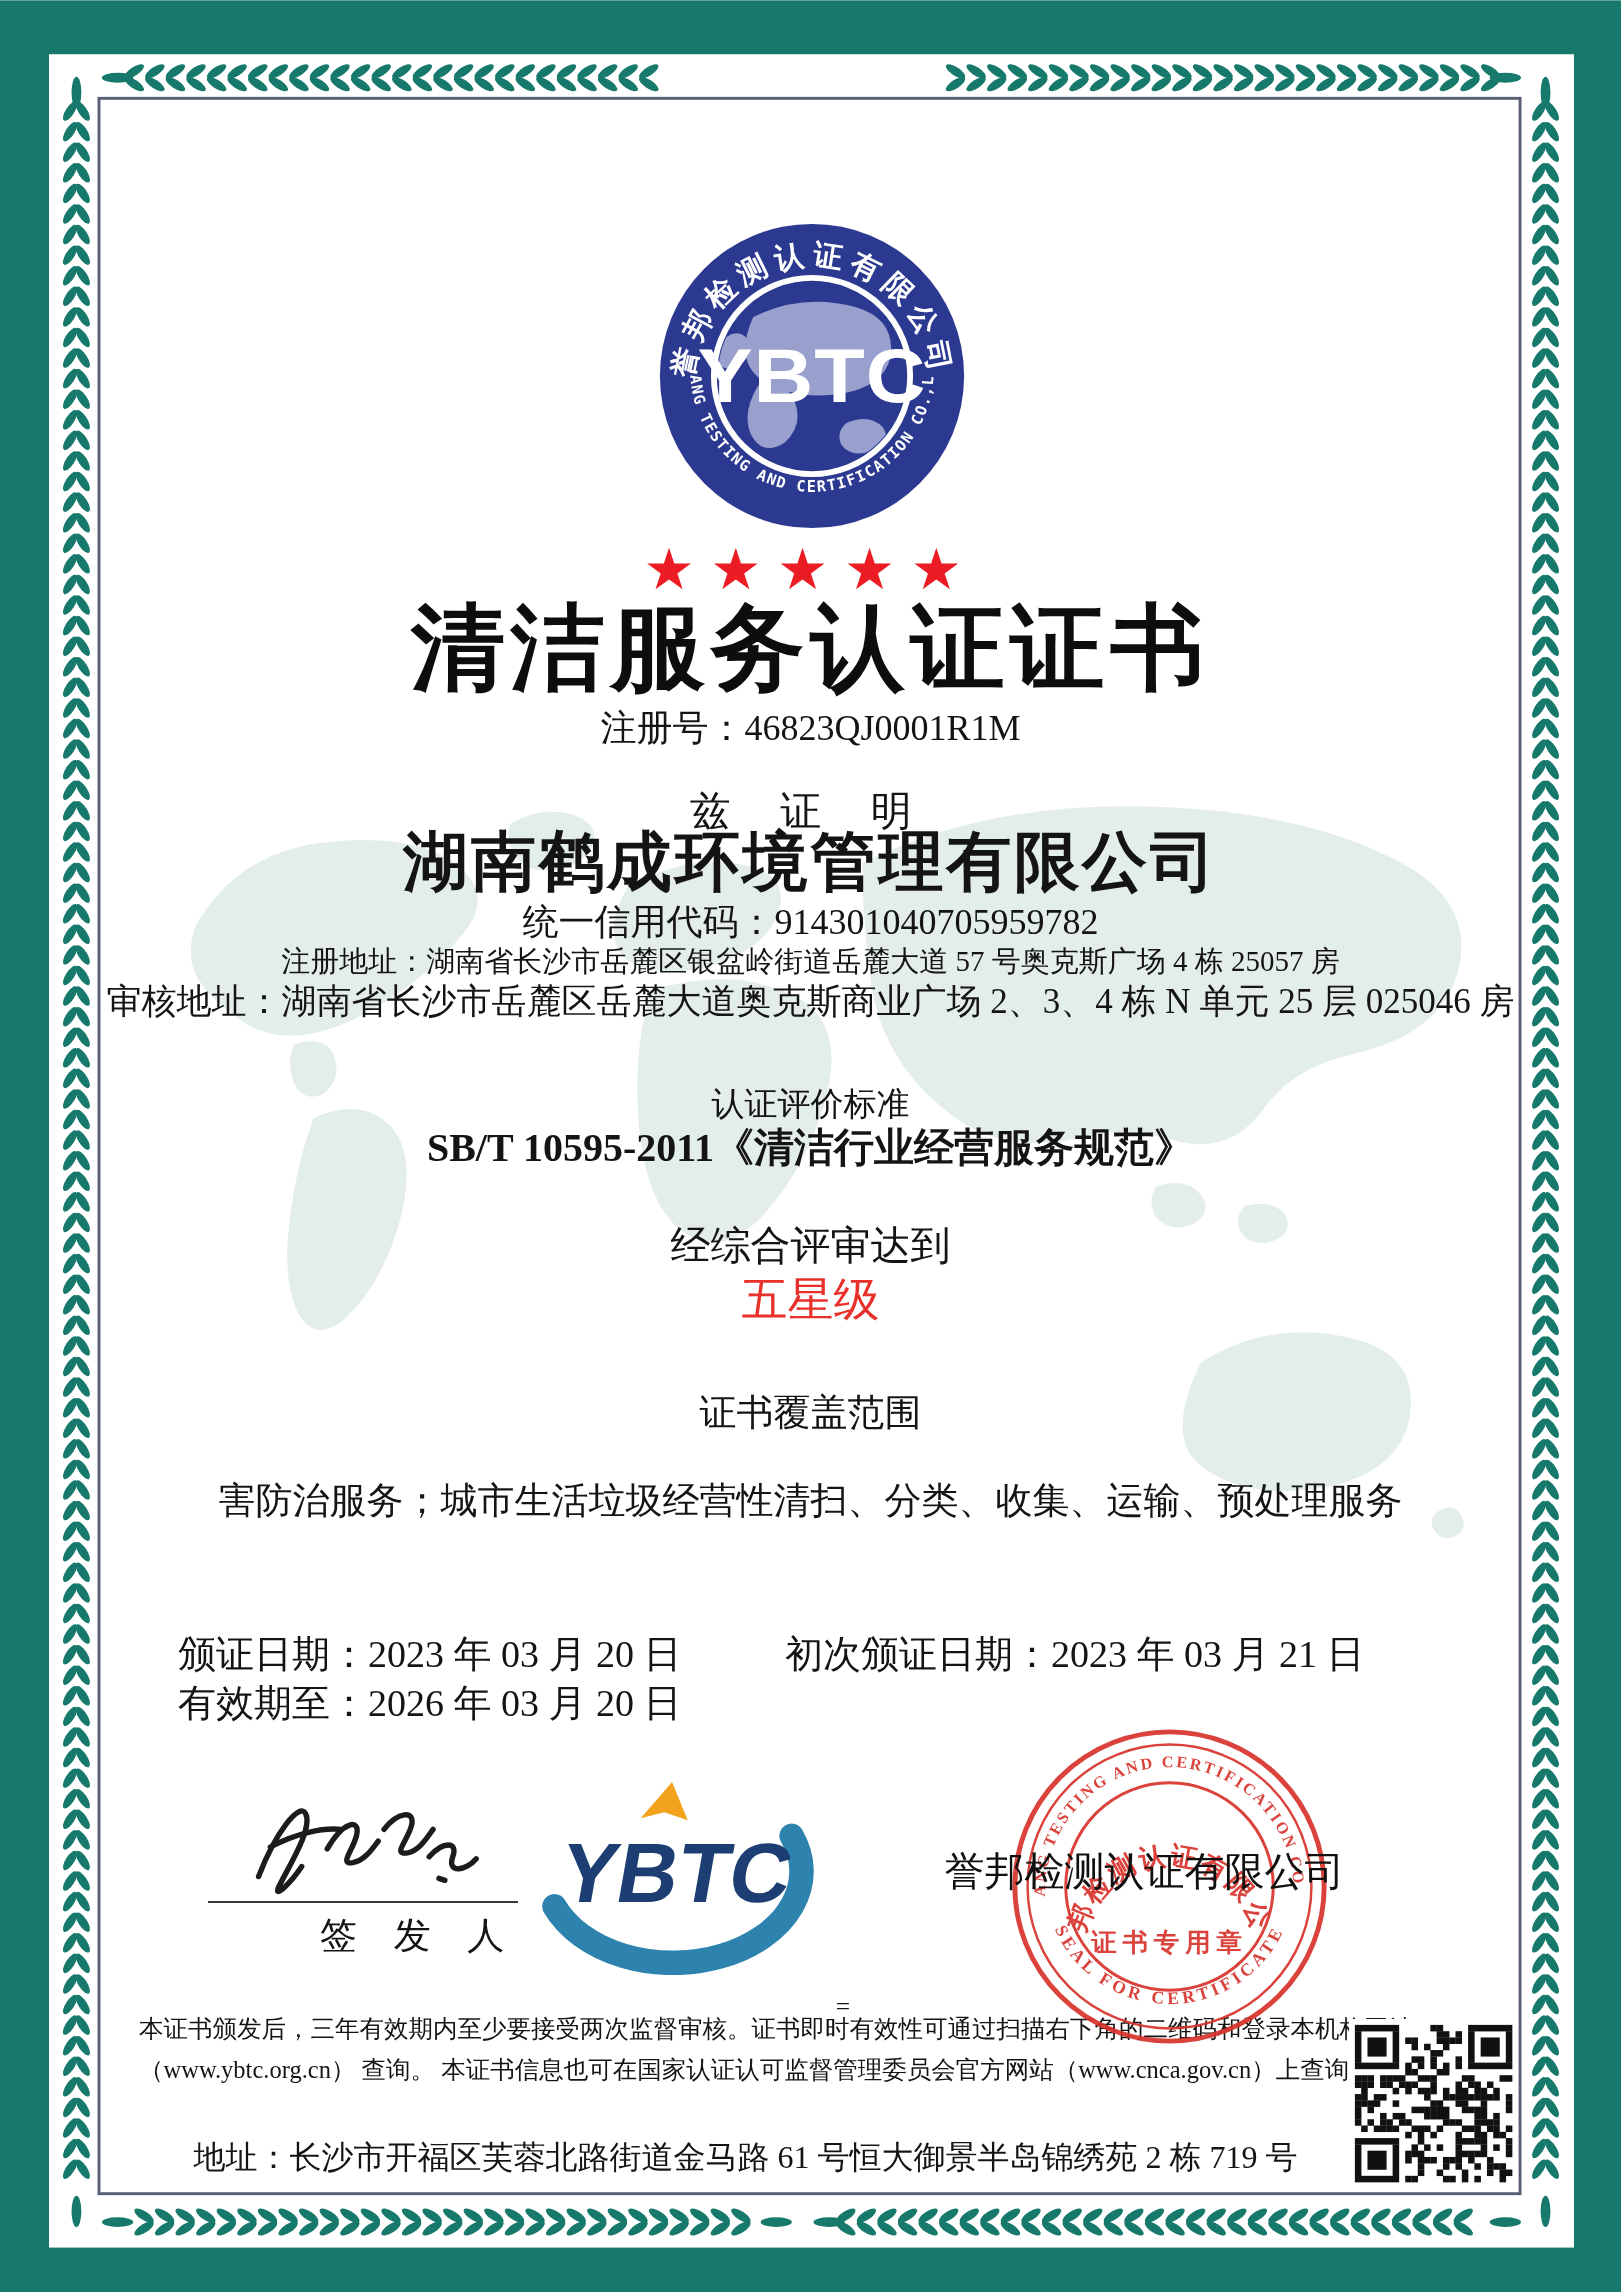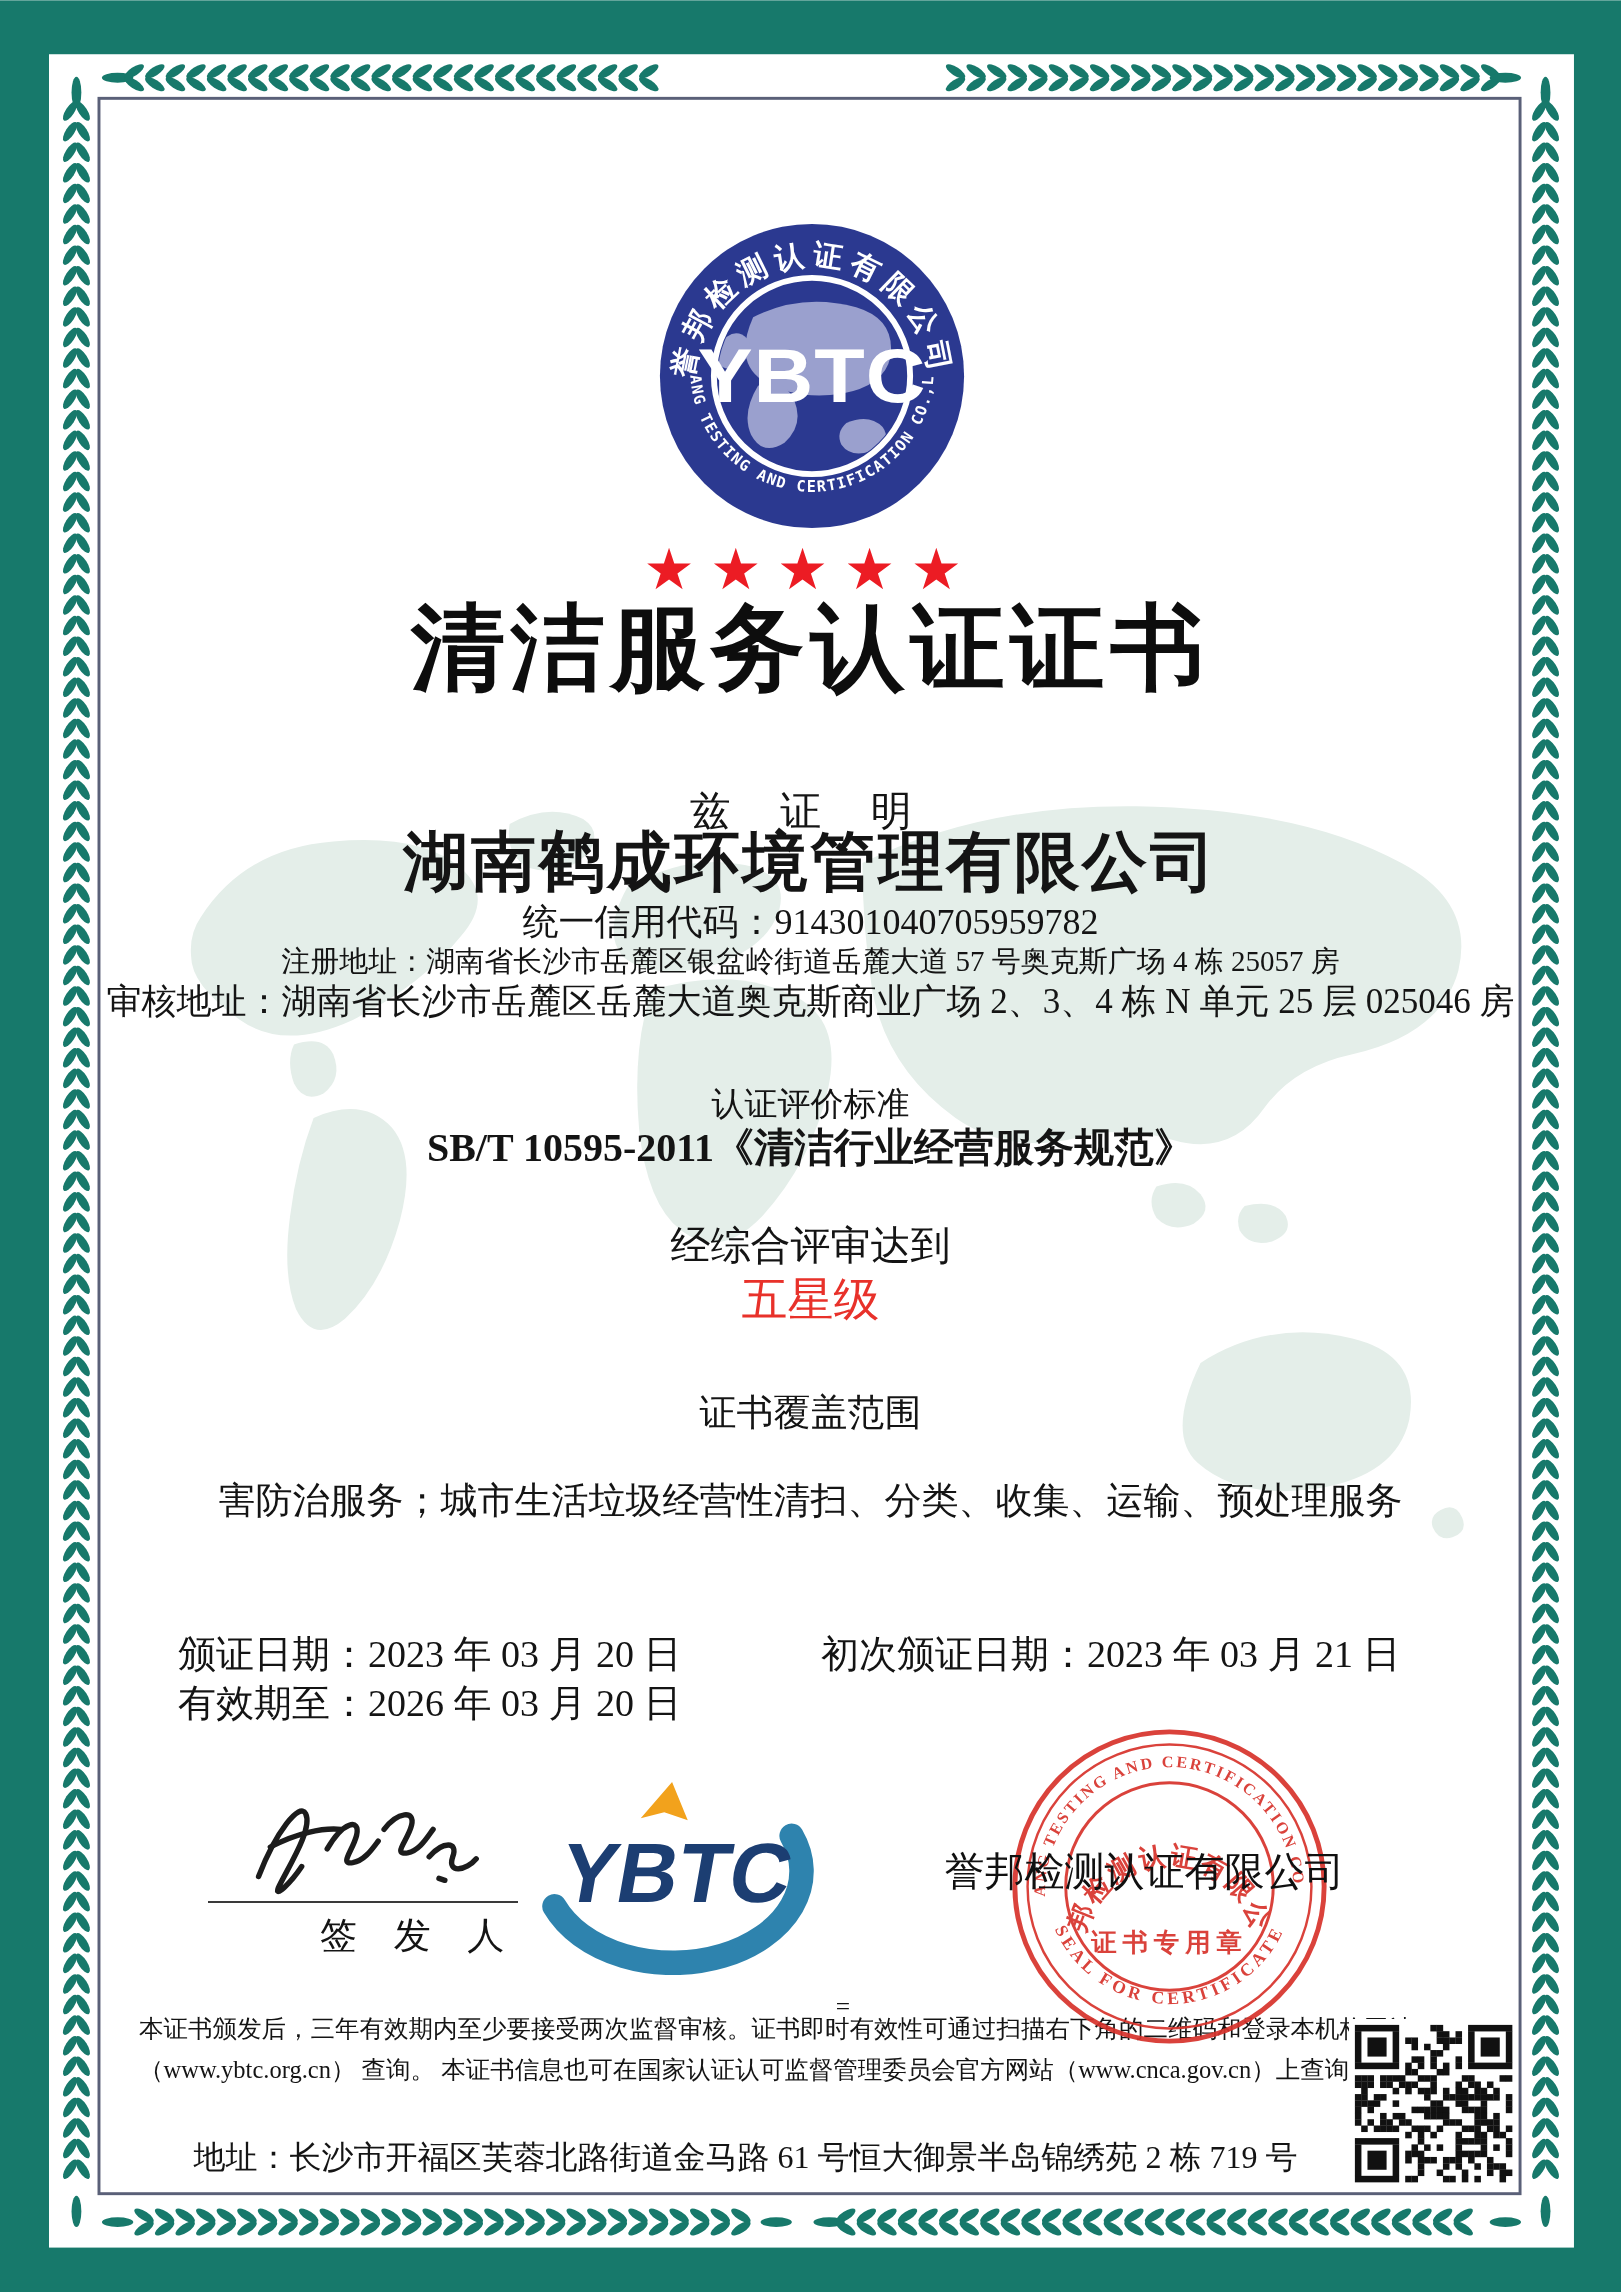--- a/index.html
+++ b/index.html
@@ -428,34 +428,35 @@
     <text font-size="30" font-weight="bold" fill="#ffffff" letter-spacing="7" font-family="DejaVu Sans, sans-serif">
       <textPath href="#arcTopL" startOffset="50%" text-anchor="middle">誉邦检测认证有限公司</textPath>
     </text>
     <text font-size="15.5" font-weight="bold" fill="#ffffff" letter-spacing="1.5" font-family="DejaVu Sans Mono, monospace">
       <textPath href="#arcBotL" startOffset="50%" text-anchor="middle">YUBANG TESTING AND CERTIFICATION CO.,LTD.</textPath>
     </text>
   </svg>
 
   <div class="t c stars">★★★★★</div>
   <div class="t c title sans">清洁服务认证证书</div>
+  <div class="t c regline">注册号：46823QJ0001R1M</div>
   <div class="t c certify">兹 证 明</div>
   <div class="t c company sans">湖南鹤成环境管理有限公司</div>
   <div class="t c credit">统一信用代码：914301040705959782</div>
   <div class="t c addr1">注册地址：湖南省长沙市岳麓区银盆岭街道岳麓大道 57 号奥克斯广场 4 栋 25057 房</div>
   <div class="t c addr2">审核地址：湖南省长沙市岳麓区岳麓大道奥克斯商业广场 2、3、4 栋 N 单元 25 层 025046 房</div>
   <div class="t c stdhead">认证评价标准</div>
   <div class="t c stdline">SB/T 10595-2011《清洁行业经营服务规范》</div>
   <div class="t c review">经综合评审达到</div>
   <div class="t c rating">五星级</div>
   <div class="t c scopehead">证书覆盖范围</div>
   <div class="t c scopeline2">害防治服务；城市生活垃圾经营性清扫、分类、收集、运输、预处理服务</div>
 
   <div class="t dateline" style="left:178px;top:1633px">颁证日期：2023 年 03 月 20 日</div>
-  <div class="t dateline" style="left:821px;top:1633px">初次颁证日期：2023 年 03 月 21 日</div>
+  <div class="t dateline" style="left:785px;top:1633px">初次颁证日期：2023 年 03 月 21 日</div>
   <div class="t dateline" style="left:178px;top:1682px">有效期至：2026 年 03 月 20 日</div>
 
   <svg class="abs z4" style="left:237px;top:1792px" width="251" height="110" viewBox="0 0 256 112">
     <g fill="none" stroke="#1c1c1c" stroke-width="5.5" stroke-linecap="round">
       <path d="M22,86 C40,40 64,10 70,22 C78,38 50,80 42,98 C38,108 54,94 66,76"></path>
       <path d="M34,56 C60,42 88,36 106,38"></path>
       <path d="M92,58 C108,30 126,26 122,44 C118,60 104,74 118,72 C130,70 138,58 144,50"></path>
       <path d="M150,38 C164,20 182,18 178,34 C174,50 158,64 174,62 C186,60 194,46 200,38"></path>
       <path d="M196,66 C210,50 226,50 220,66 C214,84 234,80 244,68"></path>
       <path d="M206,88 l 6,2"></path>

